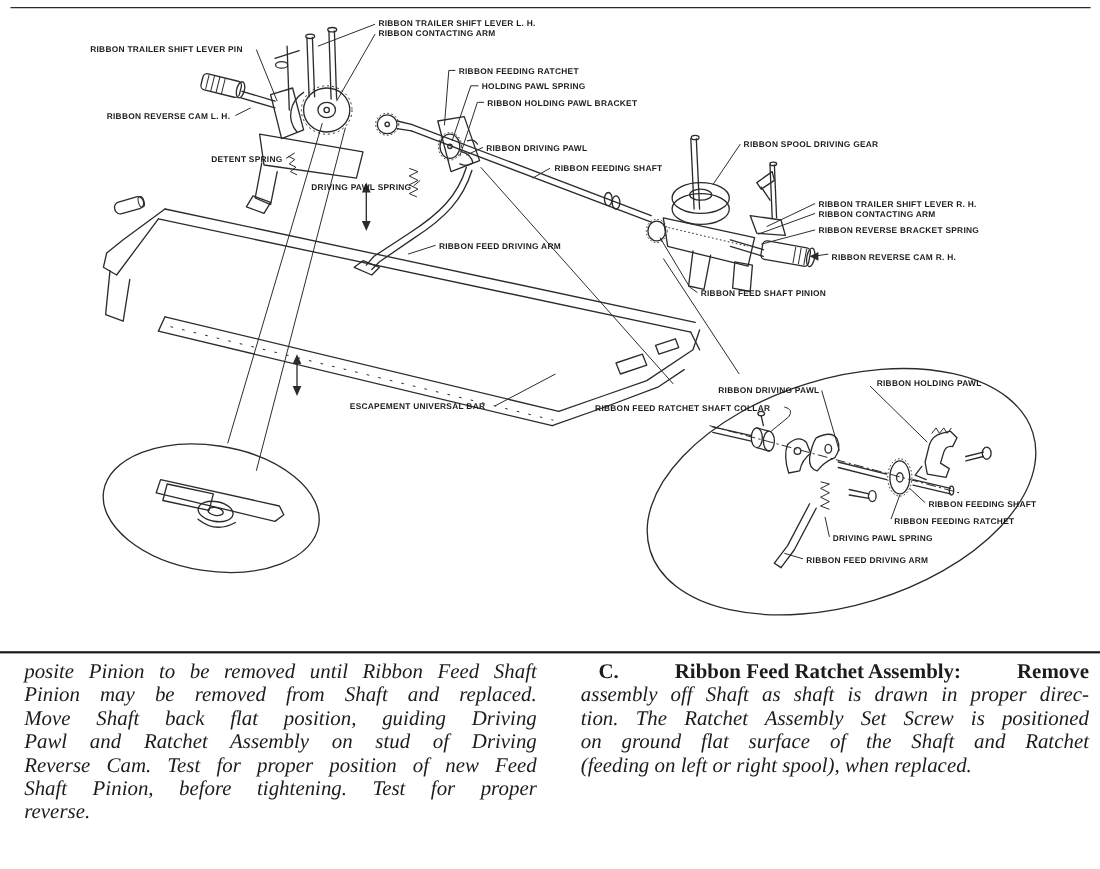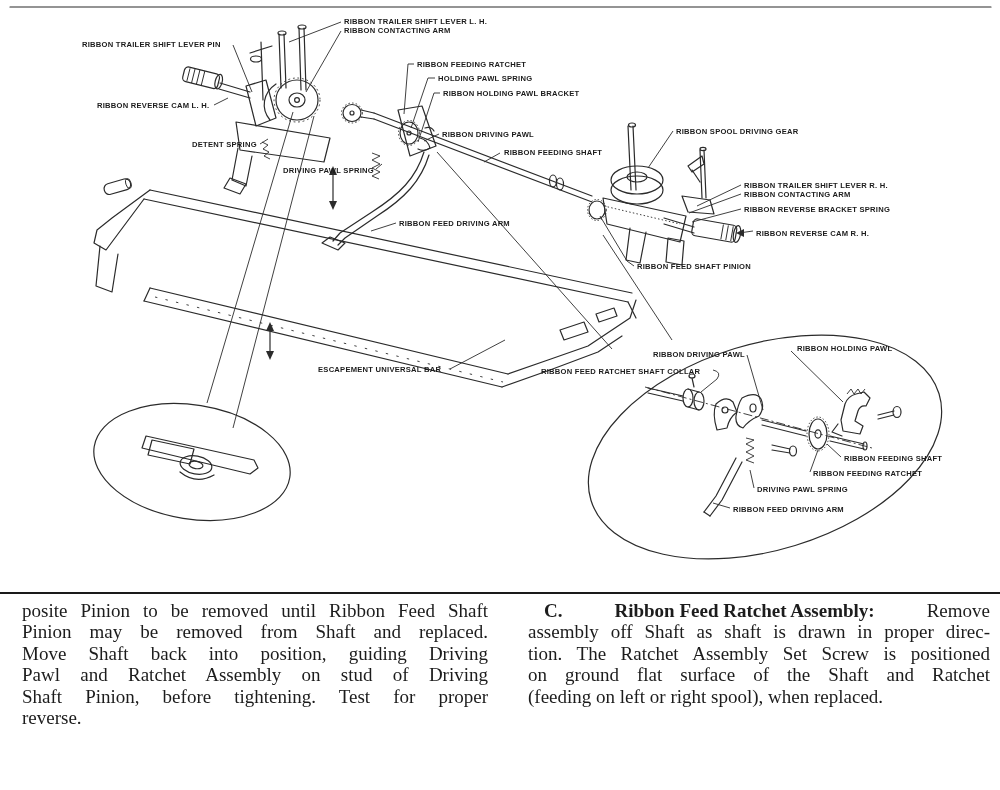--- a/index.html
+++ b/index.html
@@ -16,24 +16,24 @@
     font-family:"Liberation Sans",sans-serif;font-weight:700;font-size:7.6px;
     fill:#1b1b1b;letter-spacing:.25px;
   }
   .textrow{
     display:flex;border-top:2px solid #1a1a1a;margin-top:4px;
     padding:6px 10px 0 22px;
   }
   .col{font-size:19px;line-height:21.4px;color:#1c1c1c;}
   .col-left{width:466px;margin-right:40px;}
   .col-right{width:462px;}
-  .line{text-align:justify;text-align-last:justify;}
+  .line{text-align:justify;text-align-last:justify;font-style:italic;}
   .line.last{text-align-last:left;}
   .head-line{display:flex;justify-content:space-between;padding-left:16px;font-weight:700;}
-  .head-line .rest{font-weight:400;}
+  .head-line .rest{font-weight:700;}
 </style>
 </head>
 <body>
 
 <div id="page">
 
   <svg width="1000" height="588" viewBox="0 0 1000 588">
 
     <line class="ln" x1="10" y1="7" x2="991" y2="7" stroke-width="2"></line>
 
@@ -294,22 +294,23 @@
       <text x="813" y="476">RIBBON FEEDING RATCHET</text>
       <text x="757" y="492">DRIVING PAWL SPRING</text>
       <text x="733" y="512">RIBBON FEED DRIVING ARM</text>
     </g>
   </svg>
 
   <div class="textrow">
     <div class="col col-left">
       <div class="line">posite Pinion to be removed until Ribbon Feed Shaft</div>
       <div class="line">Pinion may be removed from Shaft and replaced.</div>
-      <div class="line">Move Shaft back into position, guiding Driving</div>
+      <div class="line">Move Shaft back flat position, guiding Driving</div>
       <div class="line">Pawl and Ratchet Assembly on stud of Driving</div>
+      <div class="line">Reverse Cam.  Test for proper position of new Feed</div>
       <div class="line">Shaft Pinion, before tightening.  Test for proper</div>
       <div class="line last">reverse.</div>
     </div>
     <div class="col col-right">
       <div class="head-line">
         <span>C.</span>
         <span>Ribbon Feed Ratchet Assembly:</span>
         <span class="rest">Remove</span>
       </div>
       <div class="line">assembly off Shaft as shaft is drawn in proper direc-</div>

